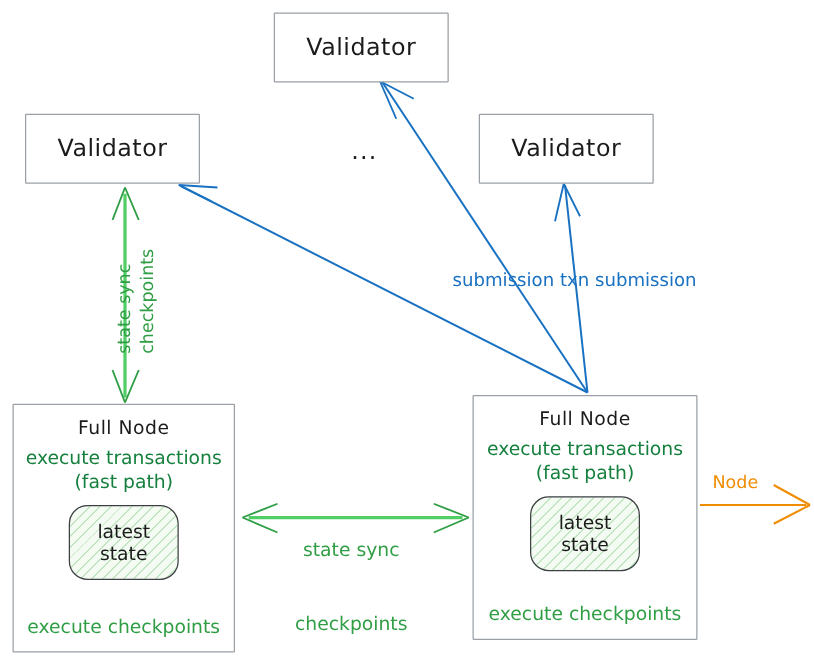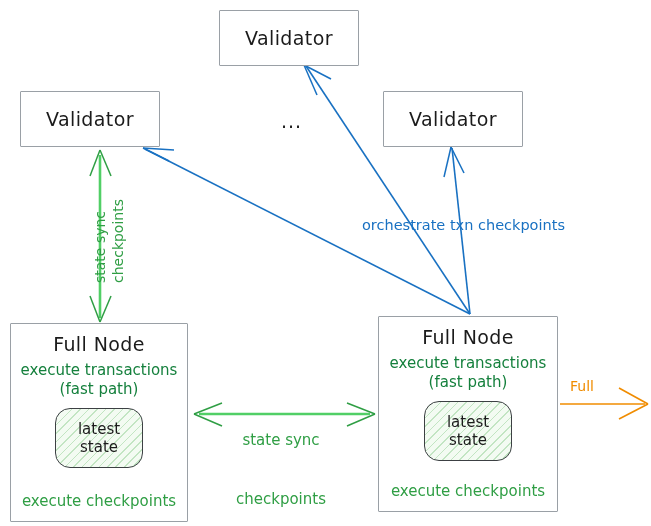--- a/index.html
+++ b/index.html
@@ -45,21 +45,21 @@
     letter-spacing: 0.4px;
   }
   .fullnode-box {
     display: flex;
     flex-direction: column;
     align-items: center;
     padding-top: 9px;
   }
   .fullnode-title {
     font-family: "DejaVu Sans", sans-serif;
-    font-size: 19px;
+    font-size: 15px;
     color: #1b1b1b;
     letter-spacing: 0.4px;
     margin-bottom: 6px;
   }
   .exec-tx {
     font-family: "DejaVu Sans", sans-serif;
     font-size: 15px;
     color: #15803d;
     text-align: center;
     line-height: 1.28;
@@ -227,22 +227,22 @@
     <div class="latest-state">
       <span>latest</span>
       <span>state</span>
     </div>
     <div class="exec-cp">execute checkpoints</div>
   </div>
 
   <div class="vert-label v1">state sync</div>
   <div class="vert-label v2">checkpoints</div>
 
-  <div class="free-label lbl-orchestrate">orchestrate txn checkpoints</div>
+  <div class="free-label lbl-orchestrate">submission txn submission</div>
 
   <div class="free-label lbl-midsync">
     <div>state sync</div>
     <div>checkpoints</div>
   </div>
 
-  <div class="free-label lbl-rpcs">Full</div>
+  <div class="free-label lbl-rpcs">Node</div>
 
 </div>
 
 </body></html>

